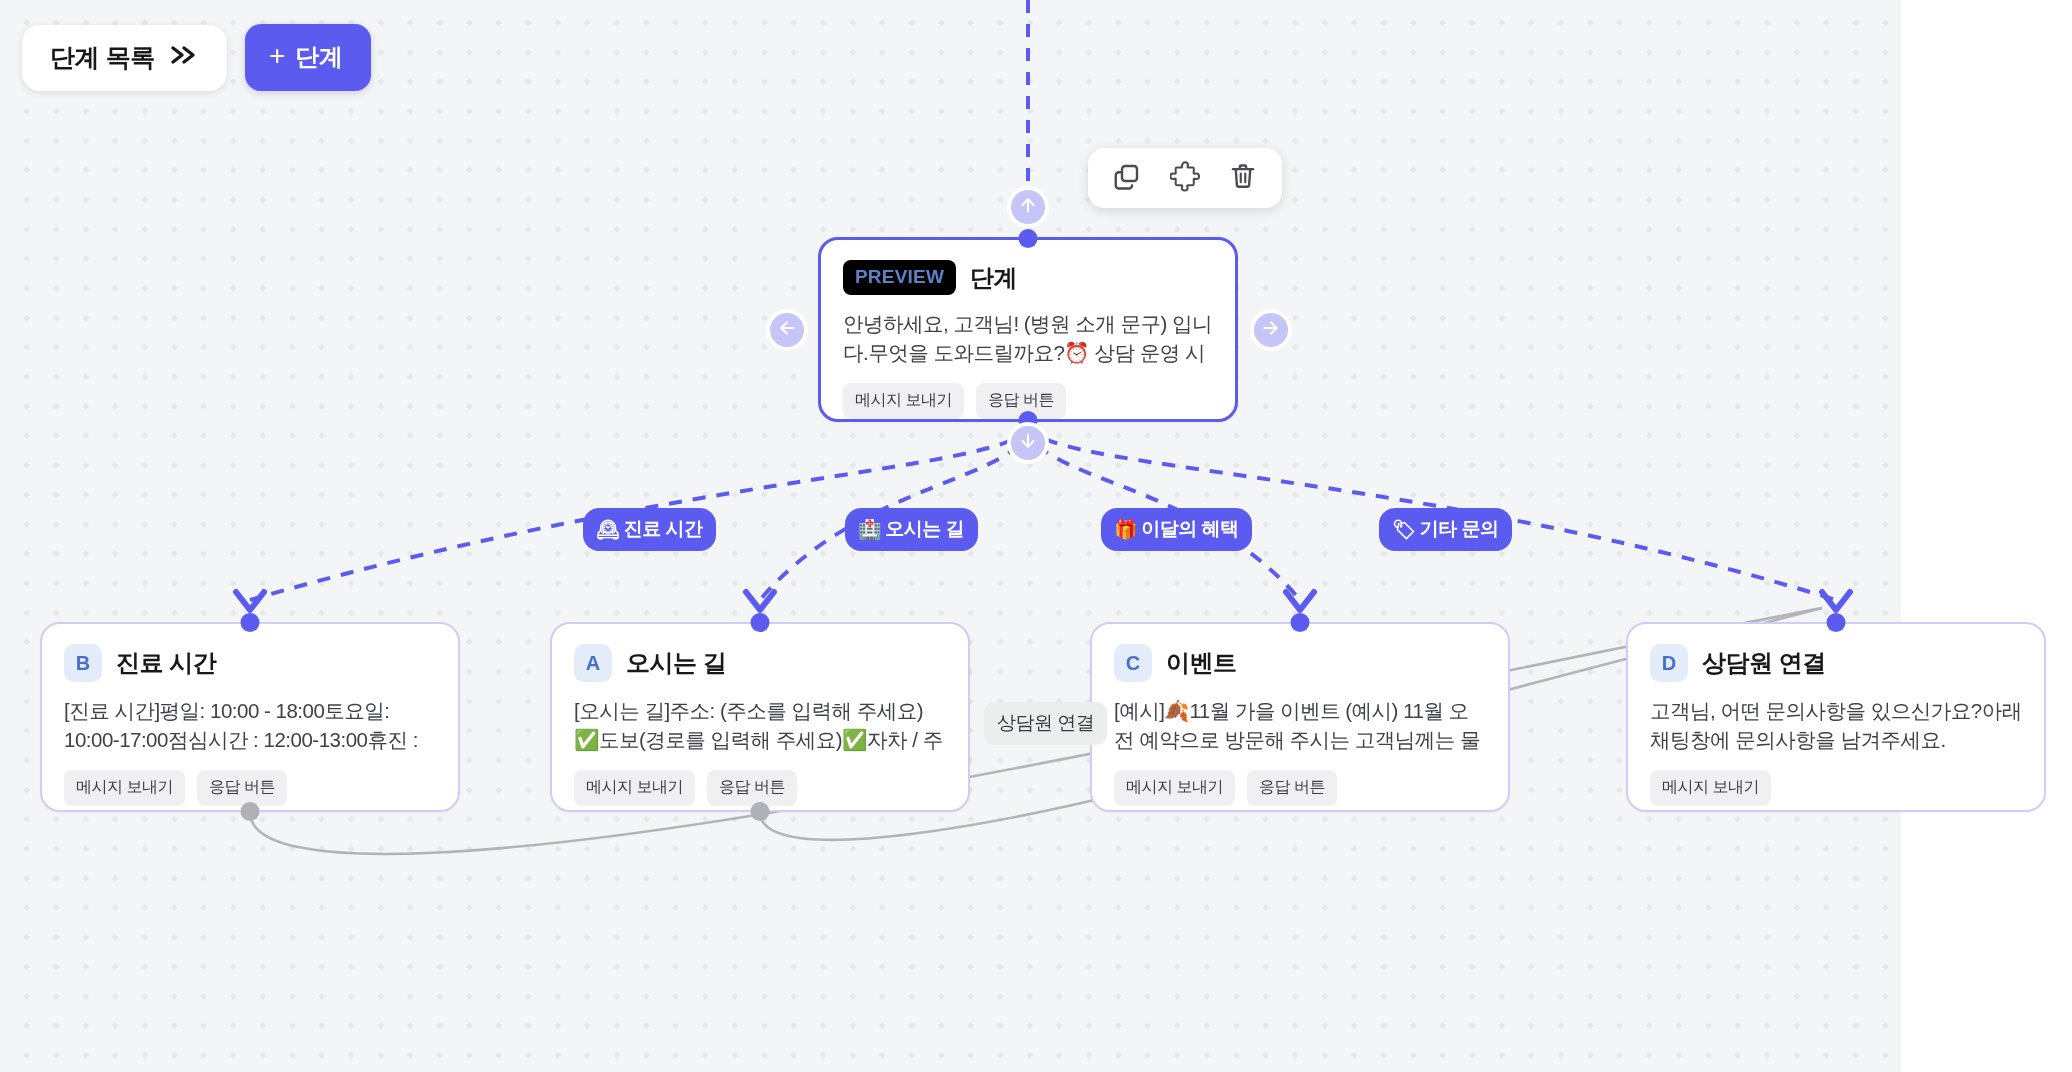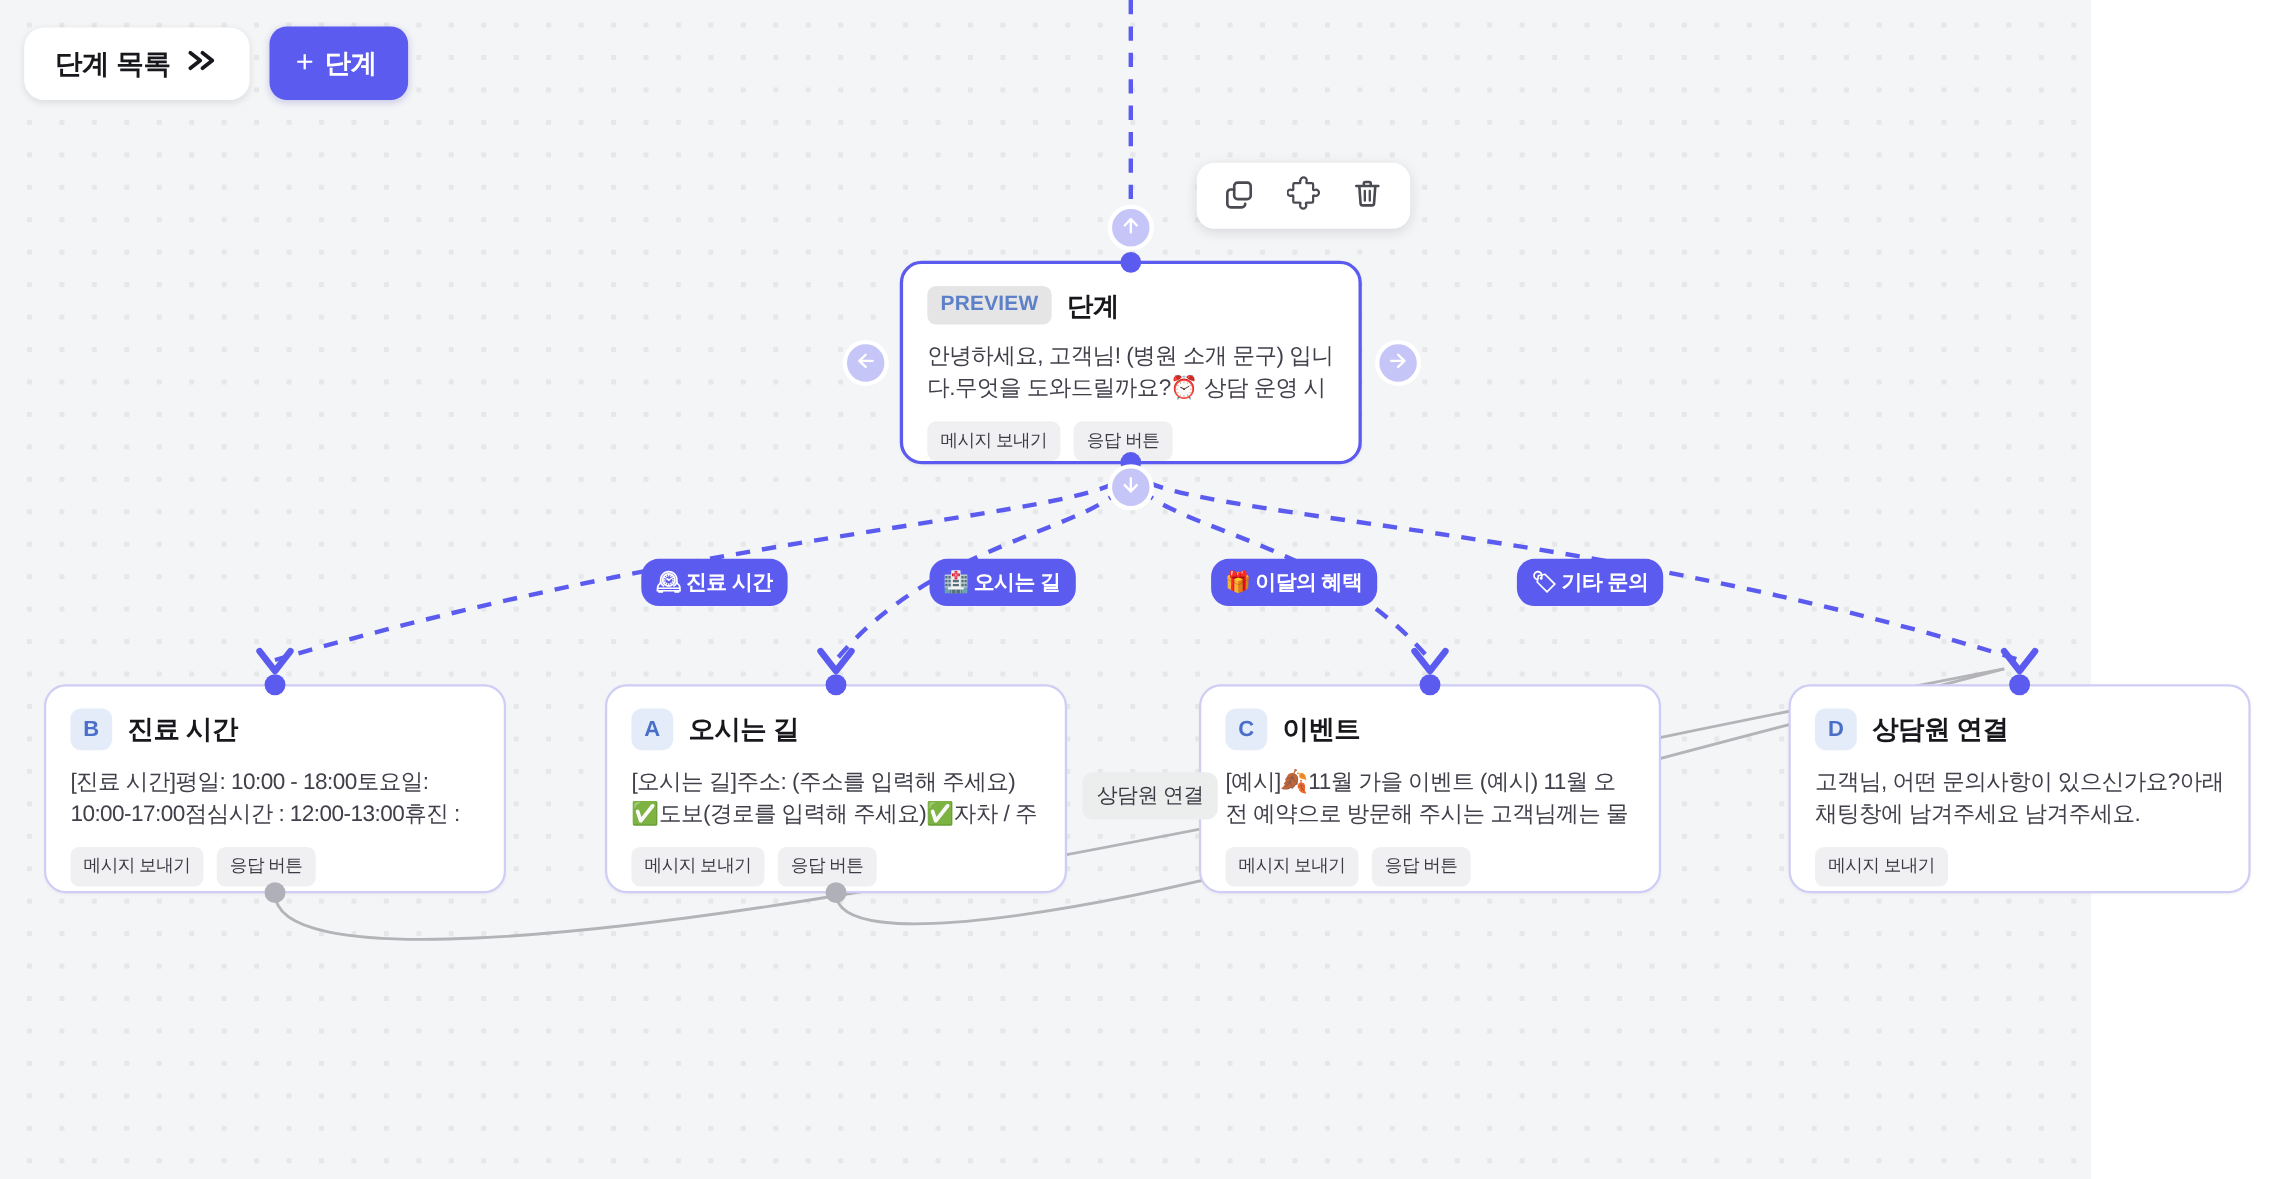--- a/index.html
+++ b/index.html
@@ -117,21 +117,21 @@
   .node.selected {
     border: 3px solid #5b5bf0;
   }
   .node-head {
     display: flex;
     align-items: center;
     gap: 14px;
     margin-bottom: 14px;
   }
   .badge-preview {
-    background: #e5e5e5;
+    background: #000000;
     color: #5d80c9;
     font-size: 19px;
     font-weight: 700;
     letter-spacing: .2px;
     padding: 6px 12px 7px 12px;
     border-radius: 8px;
   }
   .badge-letter {
     background: #e4ecfa;
     color: #4a6fc8;
@@ -395,19 +395,19 @@
       <span class="chip">응답 버튼</span>
     </div>
   </div>
 
   <div class="node" style="left:1626px; top:622px; width:420px; height:190px;">
     <div class="handle top"></div>
     <div class="node-head">
       <span class="badge-letter">D</span>
       <span class="node-title">상담원 연결</span>
     </div>
-    <div class="node-body">고객님, 어떤 문의사항이 있으신가요?아래 채팅창에 남겨주세요 남겨주세요.</div>
+    <div class="node-body">고객님, 어떤 문의사항을 있으신가요?아래 채팅창에 문의사항을 남겨주세요.</div>
     <div class="node-chips">
       <span class="chip">메시지 보내기</span>
     </div>
   </div>
 
 </div>
 
 </body></html>

